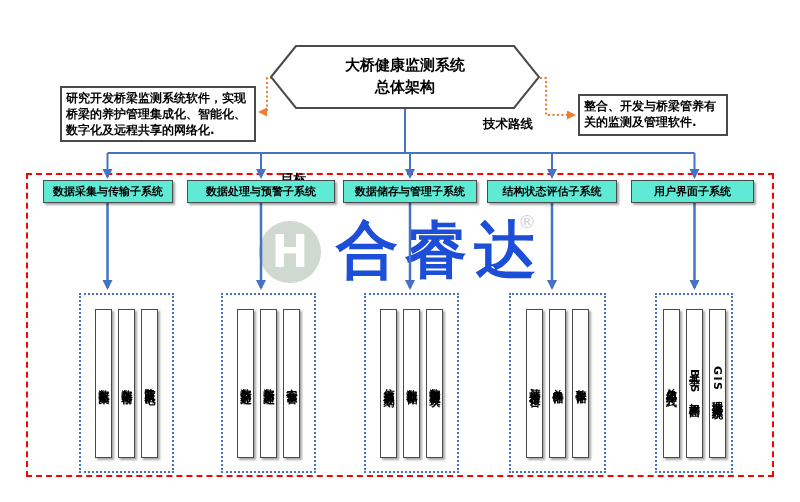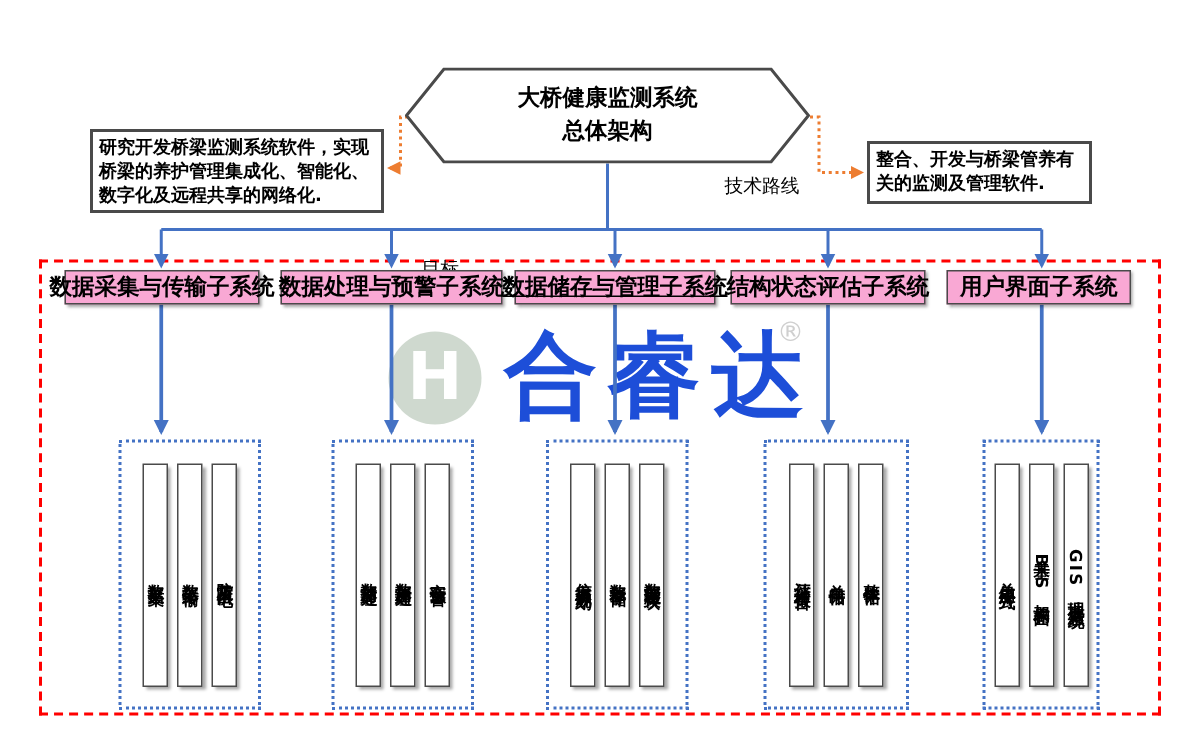--- a/index.html
+++ b/index.html
@@ -30,38 +30,38 @@
     display:flex;flex-direction:column;align-items:center;justify-content:center;
     font-size:15px;font-weight:bold;line-height:1.45;text-align:center;
   }
   
   .note{
     background:#fff;border:2px solid #4a4a4a;font-size:12px;font-weight:bold;
     line-height:1.32;padding:3px 4px;z-index:3;box-sizing:border-box;
   }
   .note-left{left:60px;top:86px;width:196px;height:56px;}
   .note-right{left:578px;top:94px;width:150px;height:42px;}
-  .tag{font-size:12.5px;font-weight:normal;z-index:3;white-space:nowrap;}
+  .tag{font-size:12.5px;font-weight:bold;z-index:3;white-space:nowrap;}
   .tag-goal{left:281px;top:129px;margin-top:42px;}
   .tag-route{left:483px;top:116px;}
   
   .redframe{
     left:26px;top:173px;width:748px;height:304px;
     border:2px dashed #ff0000;z-index:1;box-sizing:border-box;
   }
   
   .sys{
-    top:180px;height:23px;background:#f9a8d4;border:1.5px solid #4a4a4a;
+    top:180px;height:23px;background:#5eead4;border:1.5px solid #4a4a4a;
     box-shadow:1.5px 1.5px 2px rgba(0,0,0,0.35);
     display:flex;align-items:center;justify-content:center;
-    font-size:15px;font-weight:bold;white-space:nowrap;z-index:3;box-sizing:border-box;
+    font-size:11px;font-weight:bold;white-space:nowrap;z-index:3;box-sizing:border-box;
   }
   .sys1{left:43px;width:130px;}
   .sys2{left:187px;width:148px;text-align:right;}
-  .sys3{left:343px;width:134px;text-decoration:underline;}
+  .sys3{left:343px;width:134px;}
   .sys4{left:487px;width:130px;}
   .sys5{left:631px;width:123px;}
   
   .grp{
     top:293px;height:180px;border:2px dotted #4472c4;z-index:3;box-sizing:border-box;
     display:flex;align-items:center;justify-content:center;gap:6px;background:transparent;
   }
   .g1{left:79px;width:95px;}
   .g2{left:221px;width:95px;}
   .g3{left:364px;width:95px;}

